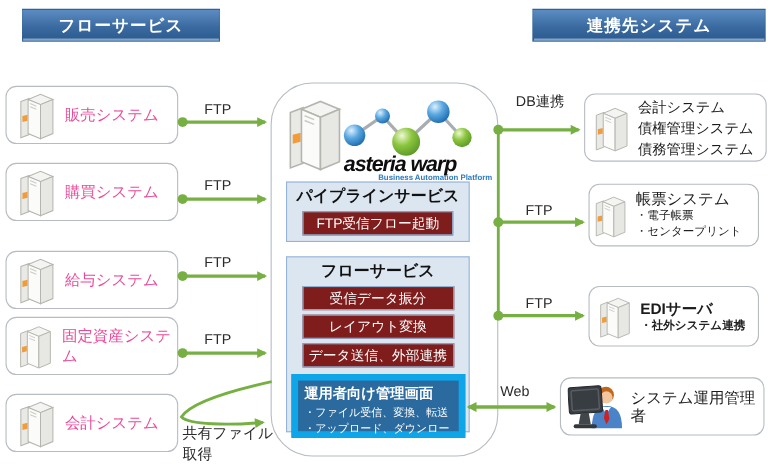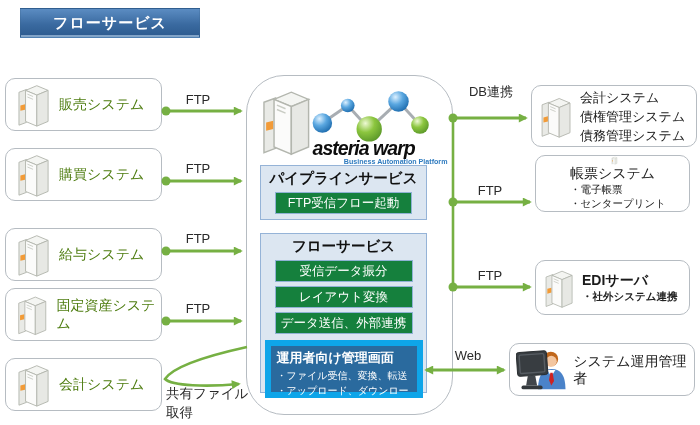--- a/index.html
+++ b/index.html
@@ -21,52 +21,52 @@
   #hdr-source { left:20px;  width:180px; }
   #hdr-eai    { left:243px; width:208px; }
   #hdr-target { left:484px; width:212px; }
 
   
   .node {
     position:absolute; background:#fff; border:1.5px solid #b6bcc2; border-radius:10px;
     display:flex; align-items:center;
   }
   .src-box { left:5px; width:157px; height:53px; padding-left:11px; gap:8px; }
-  .src-label { font-size:14px; color:#4d7c0f; }
+  .src-label { font-size:14px; color:#ec4899; }
 
   
   .eai-box {
     position:absolute; left:246px; top:75px; width:207px; height:340px;
     background:#fff; border:1.5px solid #b6bcc2; border-radius:38px;
   }
   .eai-inner { position:relative; width:100%; height:100%; }
   .panel {
     position:absolute; left:13px; width:167px; background:#dce6f1; border:1px solid #95b3d7;
   }
   .panel-title { text-align:center; font-weight:bold; font-size:14.5px; color:#111; padding-top:3px; }
   .svc-btn {
-    width:138px; margin:4px auto 0; height:22px; background:#15803d; border:1px solid #8fb2d4;
+    width:138px; margin:4px auto 0; height:22px; background:#7f1d1d; border:1px solid #8fb2d4;
     color:#fff; font-size:12.5px; display:flex; align-items:center; justify-content:center;
   }
   #panel-pipeline { top:89px; height:55px; }
   #panel-flow { top:157px; height:160px; }
   .admin-box {
     width:158px; height:58px; margin:6px auto 12px; background:#2a6a9e; border:6px solid #0ea5e9;
     color:#ffffff; padding:3px 6px;
   }
   .admin-title { font-size:13px; font-weight:bold; margin-bottom:2px; }
   .admin-li { font-size:10px; line-height:1.45; }
 
   
   .tgt-text { margin-left:7px; }
   .tgt-lines div { font-size:13px; line-height:19px; }
   .tgt-title { font-size:14px; line-height:17px; }
   .tgt-li { font-size:10.5px; line-height:1.4; color:#222; }
   #tgt-1 { left:531px; top:85px;  width:166px; height:62px; padding-left:8px; }
-  #tgt-2 { left:535px; top:155px; width:155px; height:57px; padding-left:4px;flex-direction:column; }
+  #tgt-2 { left:535px; top:167px; width:155px; height:57px; padding-left:4px; }
   #tgt-3 { left:535px; top:260px; width:155px; height:55px; padding-left:8px;font-weight:bold; }
   #tgt-4 { left:509px; top:343px; width:186px; height:53px; padding-left:6px; }
 
   
   .lbl { position:absolute; font-size:13px; color:#2a2a2a; text-align:center; }
   #lbl-ftp-l1 { left:168px; top:92px;  width:60px; }
   #lbl-ftp-l2 { left:168px; top:161px; width:60px; }
   #lbl-ftp-l3 { left:168px; top:231px; width:60px; }
   #lbl-ftp-l4 { left:168px; top:301px; width:60px; }
   #lbl-db     { left:455px; top:83px;  width:72px; }
@@ -102,20 +102,23 @@
         <polygon points="9,10 21,15 21,48 9,43" fill="#fbfbfa" stroke="#b3b6ae" stroke-width="1"></polygon>
         <polygon points="33,10 21,15 21,48 33,43" fill="#e7e8e4" stroke="#b3b6ae" stroke-width="1"></polygon>
         <line x1="11" y1="14" x2="17" y2="16.5" stroke="#c9ccc4" stroke-width="1"></line>
         <line x1="11" y1="17" x2="17" y2="19.5" stroke="#c9ccc4" stroke-width="1"></line>
       </g>
     </defs>
   </svg>
 
   <div class="hdr hdr-grad" id="hdr-source">
     <span>フローサービス</span>
+  </div>
+  <div class="hdr hdr-grad" id="hdr-target">
+    <span>連携先システム</span>
   </div>
 
   <div class="node src-box" style="top:78px">
     <svg width="34" height="47" viewBox="0 0 36 50">
         <use href="#server-tower"></use>
       </svg>
     <span class="src-label">販売システム</span>
   </div>
   <div class="node src-box" style="top:148px">
     <svg width="34" height="47" viewBox="0 0 36 50">

